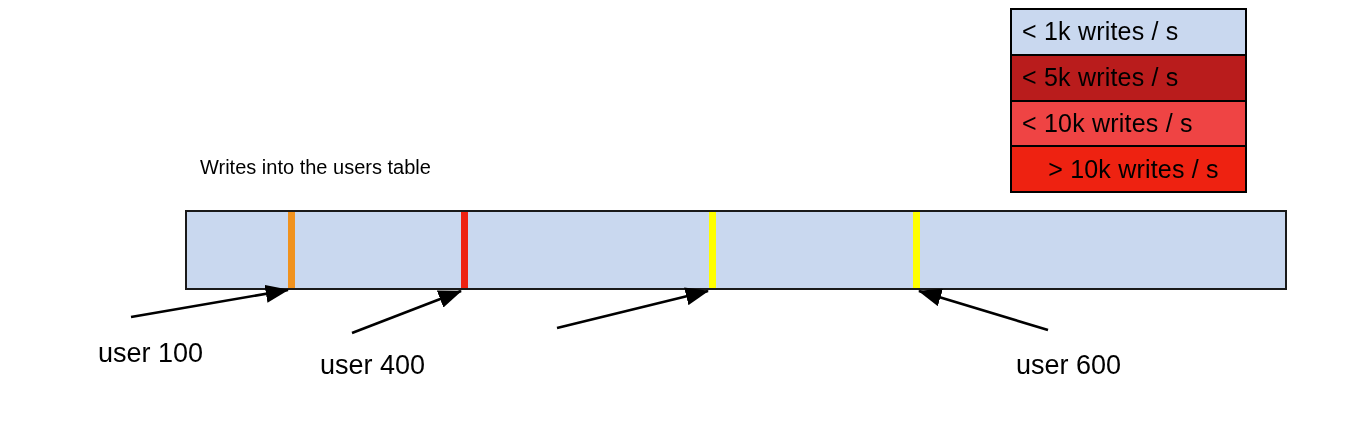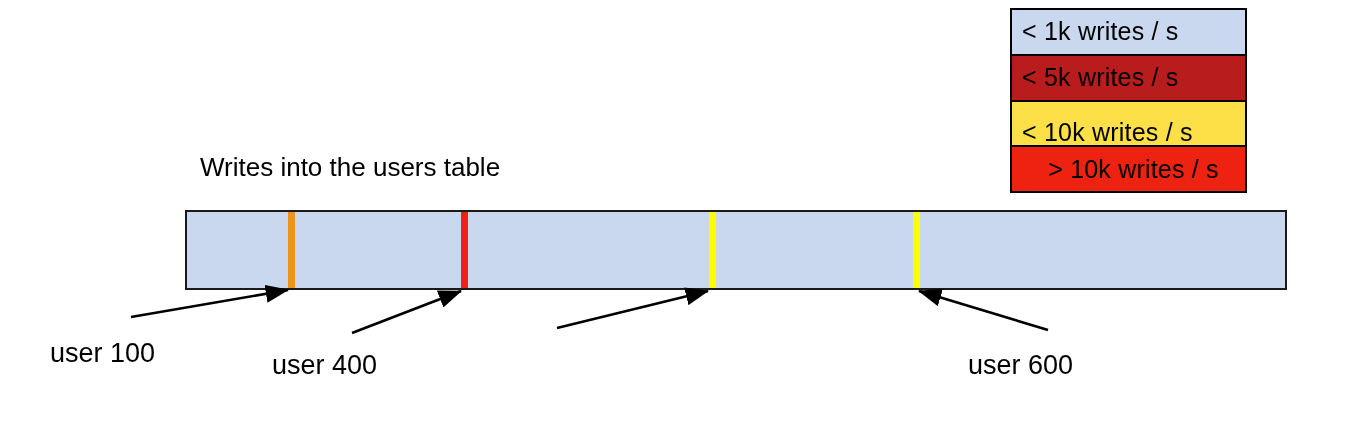--- a/index.html
+++ b/index.html
@@ -55,21 +55,21 @@
     letter-spacing: 0.2px;
     white-space: nowrap;
     color: #000000;
   }
 
   
   #chart-title {
     position: absolute;
     left: 200px;
     top: 150px;
-    font-size: 26px;
+    font-size: 20px;
     line-height: 34px;
     white-space: nowrap;
     color: #000000;
   }
 
   
   #table-bar {
     position: absolute;
     left: 185px;
     top: 210px;
@@ -86,20 +86,21 @@
     width: 7px;
   }
 
   
   .callout-label {
     position: absolute;
     font-size: 27px;
     line-height: 34px;
     white-space: nowrap;
     color: #000000;
+    margin-left: 48px;
   }
 
   
   #arrows-layer {
     position: absolute;
     left: 0; top: 0;
     width: 1350px;
     height: 422px;
     pointer-events: none;
   }
@@ -109,21 +110,21 @@
 
 <div class="canvas">
 
   <div id="legend">
     <div class="legend-row" style="background-color: rgb(201, 216, 239);">
       <span class="legend-label">&lt; 1k writes / s</span>
     </div>
     <div class="legend-row" style="background-color: #b91c1c;">
       <span class="legend-label">&lt; 5k writes / s</span>
     </div>
-    <div class="legend-row" style="background-color: #fde047; align-items: flex-end;">
+    <div class="legend-row" style="background-color: #ef4444;">
       <span class="legend-label">&lt; 10k writes / s</span>
     </div>
     <div class="legend-row" style="background-color: rgb(238, 34, 17);">
       <span class="legend-label">&gt; 10k writes / s</span>
     </div>
   </div>
 
   <div id="chart-title">Writes into the users table</div>
 
   <div id="table-bar" style="background-color: rgb(201, 216, 239); border-color: rgb(26, 26, 26);">

